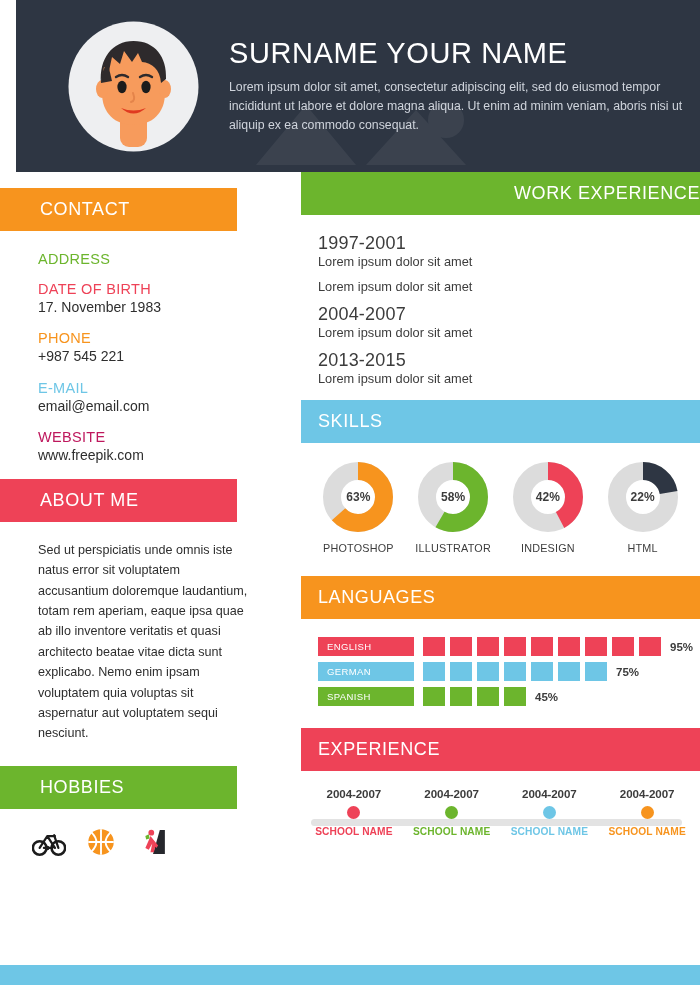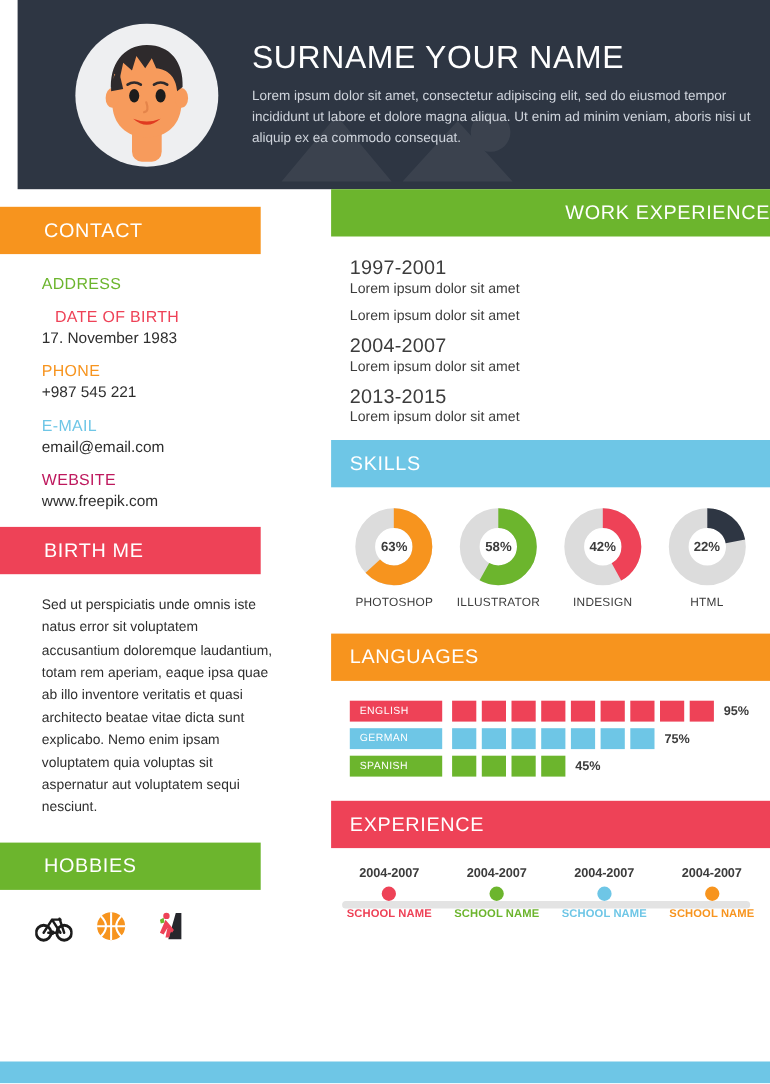--- a/index.html
+++ b/index.html
@@ -153,21 +153,21 @@
 
   
   .lang-body { padding: 18px 0 0 17px; }
   .lang-row {
     display: flex;
     align-items: center;
     height: 19px;
     margin-bottom: 6px;
   }
   .lang-pill {
-    width: 84px;
+    width: 96px;
     height: 19px;
     display: flex;
     align-items: center;
     padding-left: 9px;
     box-sizing: border-box;
     color: #ffffff;
     font-size: 9.5px;
     letter-spacing: 0.4px;
   }
   .lang-blocks { display: flex; gap: 5px; margin-left: 9px; }
@@ -270,39 +270,39 @@
 
     <div class="bar left-bar" style="background:#f7941e;margin-top:16px;">
       <span>CONTACT</span>
     </div>
 
     <div class="contact-body">
       <div class="c-group">
         <p class="c-label" style="color:#6cb52d;">ADDRESS</p>
       </div>
       <div class="c-group">
-        <p class="c-label" style="color:#ee4257;margin-left:12px;">DATE OF BIRTH</p>
+        <p class="c-label" style="color:#ee4257;">DATE OF BIRTH</p>
         <p class="c-value">17. November 1983</p>
       </div>
       <div class="c-group">
         <p class="c-label" style="color:#f7941e;">PHONE</p>
         <p class="c-value">+987 545 221</p>
       </div>
       <div class="c-group">
         <p class="c-label" style="color:#6ec6e6;">E-MAIL</p>
         <p class="c-value">email@email.com</p>
       </div>
       <div class="c-group">
         <p class="c-label" style="color:#be185d;">WEBSITE</p>
         <p class="c-value">www.freepik.com</p>
       </div>
     </div>
 
     <div class="bar left-bar" style="background:#ee4257; margin-top:13px;">
-      <span>BIRTH ME</span>
+      <span>ABOUT ME</span>
     </div>
 
     <div class="about-body">
       <p class="about-text">Sed ut perspiciatis unde omnis iste natus error sit voluptatem accusantium doloremque laudantium, totam rem aperiam, eaque ipsa quae ab illo inventore veritatis et quasi architecto beatae vitae dicta sunt explicabo. Nemo enim ipsam voluptatem quia voluptas sit aspernatur aut  voluptatem sequi nesciunt.</p>
     </div>
 
     <div class="bar left-bar" style="background:#6cb52d; margin-top:22px;">
       <span>HOBBIES</span>
     </div>
 

